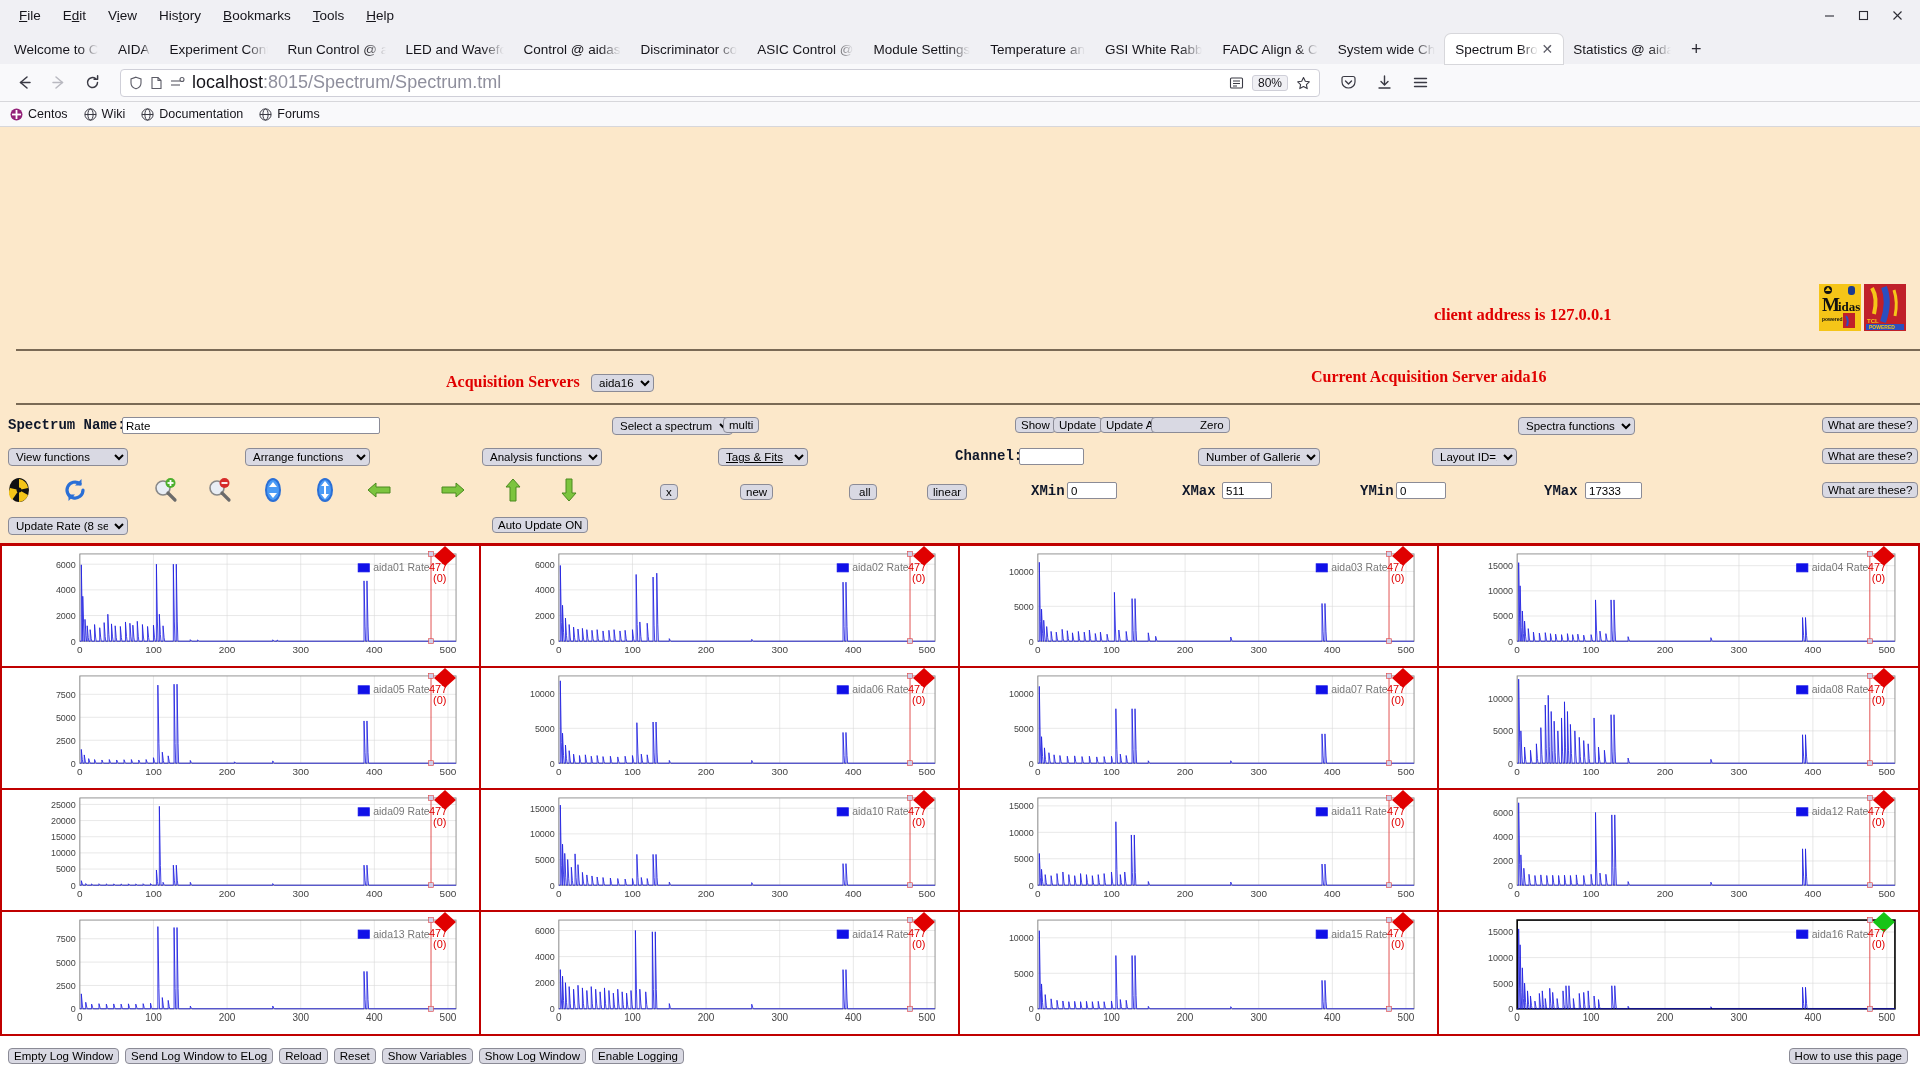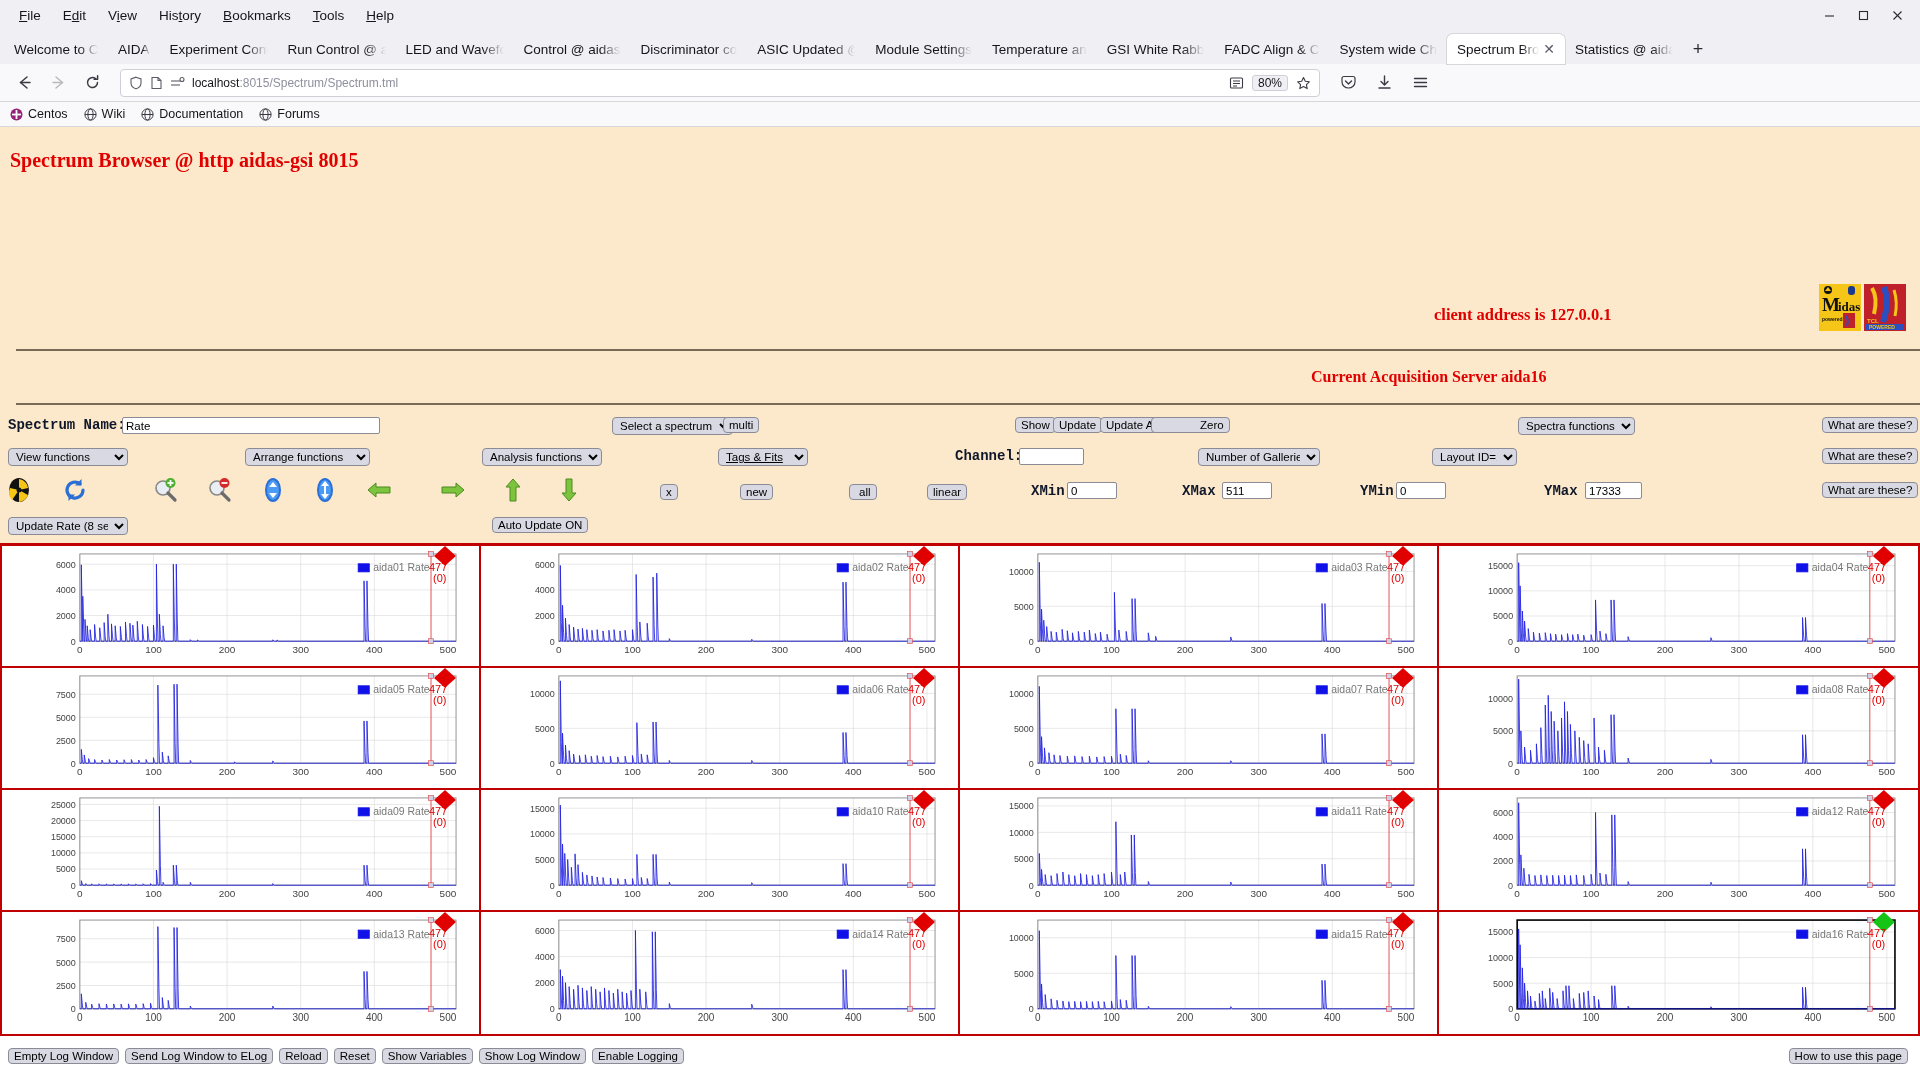--- a/index.html
+++ b/index.html
@@ -58,21 +58,21 @@
   }
   .navbtn { width:32px; height:30px; display:flex; align-items:center;
             justify-content:center; color:#3a3a44; font-size:16px; }
   .navbtn.dim { color:#b9b9c0; }
   .urlbar {
     flex:1; height:28px; background:#ffffff; border:1px solid #cfcfd8;
     border-radius:4px; display:flex; align-items:center; gap:7px;
     padding:0 8px; margin:0 10px; max-width:1200px;
   }
   .urlbar .u-ic { color:#5b5b66; display:flex; align-items:center; }
-  .urltext { font-size:12px; color:#15141a; white-space:nowrap; }
+  .urltext { font-size:18px; color:#15141a; white-space:nowrap; }
   .urltext .dim { color:#8f8f9d; }
   .urlbar .right { margin-left:auto; display:flex; align-items:center; gap:8px; }
   .zoombadge { border:1px solid #cfcfd8; border-radius:3px; padding:0 5px;
                font-size:12px; color:#15141a; background:#f0f0f4; }
   .navright { display:flex; align-items:center; gap:4px; padding-right:4px; }
 
   .bookmarks {
     height:25px; display:flex; align-items:center; gap:16px; padding:0 10px;
     background:#f9f9fb; border-bottom:1px solid #d7d7db; font-size:12.5px;
     color:#15141a;
@@ -194,21 +194,21 @@
       <div class="tab">
         <span class="tlabel">LED and Wavefo</span>
       </div>
       <div class="tab">
         <span class="tlabel">Control @ aidas</span>
       </div>
       <div class="tab">
         <span class="tlabel">Discriminator co</span>
       </div>
       <div class="tab">
-        <span class="tlabel">ASIC Updated @</span>
+        <span class="tlabel">ASIC Control @</span>
       </div>
       <div class="tab">
         <span class="tlabel">Module Settings</span>
       </div>
       <div class="tab">
         <span class="tlabel">Temperature an</span>
       </div>
       <div class="tab">
         <span class="tlabel">GSI White Rabb</span>
       </div>
@@ -341,23 +341,20 @@
           <line x1="0.9" y1="6.5" x2="12.1" y2="6.5" stroke="#3a3a44" stroke-width="1"></line>
           <ellipse cx="6.5" cy="6.5" rx="2.6" ry="5.6" fill="none" stroke="#3a3a44" stroke-width="1"></ellipse>
         </svg>
         <span>Forums</span>
       </div>
     </div>
 </div>
 
 <div class="page">
 
-  <div class="hdr">
-    <div class="apptitle">Spectrum Browser @ http aidas-gsi 8015</div>
-  </div>
   <div class="clientaddr">client address is 127.0.0.1</div>
 
   <div class="logos">
     <svg class="logo" viewBox="0 0 42 47">
       <rect x="0" y="0" width="42" height="47" fill="#f5c518"></rect>
       <circle cx="9" cy="6" r="4" fill="#111"></circle>
         <path d="M6 7 L9 3 L12 7 Z" fill="#f5c518"></path>
       <rect x="29" y="2" width="7" height="9" rx="3" fill="#1a3a8f"></rect>
       <text x="3" y="27" font-family="Liberation Serif, serif" font-size="19" font-weight="bold" fill="#111">M</text>
       <text x="19" y="27" font-family="Liberation Serif, serif" font-size="13" font-weight="bold" fill="#111">idas</text>
@@ -371,20 +368,26 @@
       <path d="M20 3 Q26 18 19 38" stroke="#2a4fc0" stroke-width="6" fill="none"></path>
       <path d="M30 6 Q34 18 31 32" stroke="#f5c518" stroke-width="3" fill="none"></path>
       <text x="3" y="39" font-family="Liberation Sans, sans-serif" font-size="6" font-weight="bold" fill="#f5c518">TCL</text>
       <rect x="2" y="40" width="38" height="6" fill="#2a4fc0"></rect>
       <text x="5" y="45" font-family="Liberation Sans, sans-serif" font-size="5" font-weight="bold" fill="#f5c518">POWERED</text>
     </svg>
   </div>
 
   <hr class="sep" style="position:absolute;left:8px;top:222px;width:1904px;">
 
+  <div class="acqrow" style="position:absolute;left:0;top:238px;width:1100px;">
+    <span class="acqlabel">Acquisition Servers</span>
+    <select class="ui" style="margin-left:8px;">
+      <option>aida16</option>
+    </select>
+  </div>
   <div class="curserver">Current Acquisition Server aida16</div>
 
   <hr class="sep" style="position:absolute;left:8px;top:276px;width:1904px;">
 
   <div class="ctrl" style="left:8px;top:290px;">
     <span class="redlbl">Spectrum Name:</span>
   </div>
   <input class="ui ctrl" style="left: 122px; top: 290px; width: 258px;" value="Rate">
   <select class="ui ctrl" style="left:612px;top:290px;">
     <option>Select a spectrum</option>

